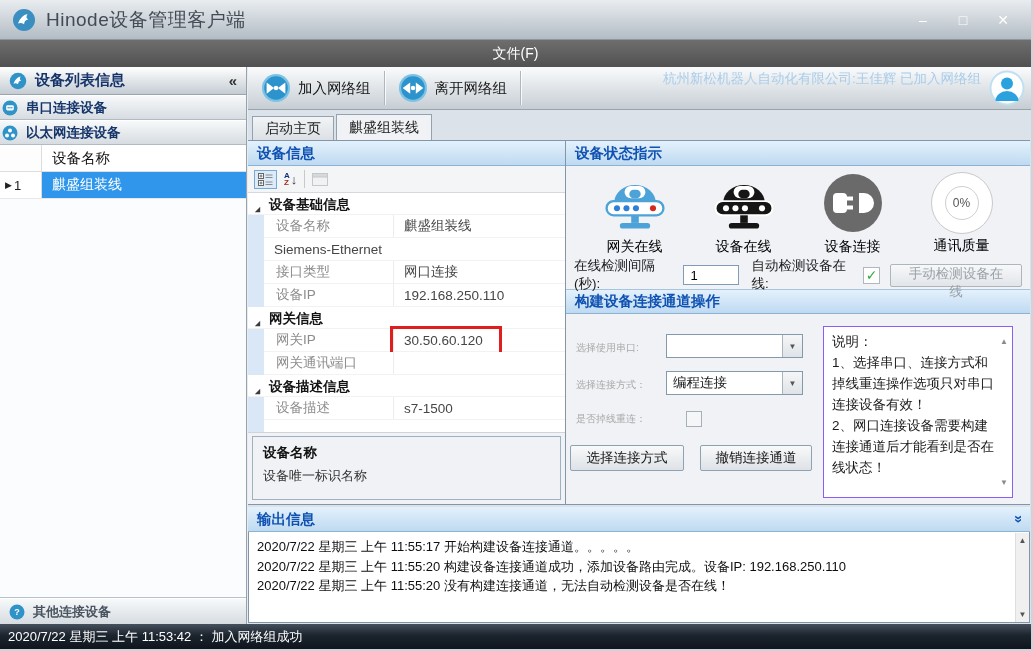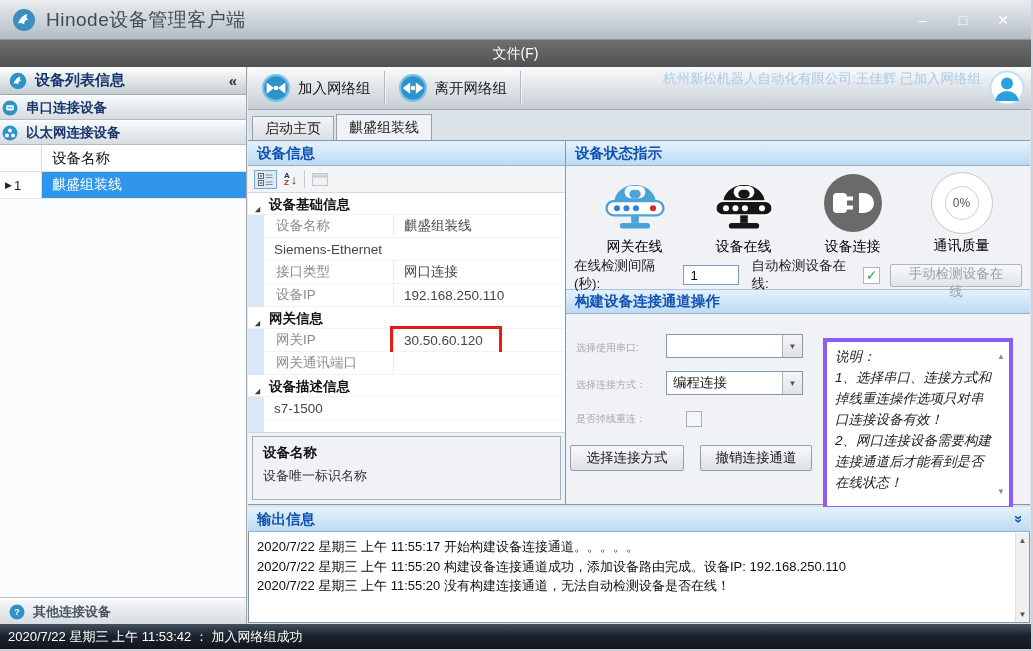--- a/index.html
+++ b/index.html
@@ -114,22 +114,22 @@
   .channel-header { border-top:1px solid #a6c4de; }
   .channel-body { position:relative; height:191px; }
   .form-label { position:absolute; font-size:10px; color:#a8a8a8; }
   .combo { position:absolute; width:137px; height:24px; background:#fff; border:1px solid #8399ad; display:flex; }
   .combo .val { flex:1; font-size:13.5px; color:#222; display:flex; align-items:center; padding-left:6px; }
   .combo .arrow-btn { width:20px; border-left:1px solid #aab4bd; background:linear-gradient(#f5f6f8,#dfe3e7);
     display:flex; align-items:center; justify-content:center; font-size:8px; color:#555; }
   .checkbox2 { position:absolute; width:16px; height:16px; border:1px solid #a8b0b7; background:#f4f6f8; }
   .btn { position:absolute; height:26px; background:linear-gradient(#f8f9fa,#dee2e6); border:1px solid #8ca2b5;
     font-size:13.5px; color:#161616; border-radius:2px; display:flex; align-items:center; justify-content:center; }
-  .note-box { position:absolute; left:257px; top:24px; width:190px; height:172px; background:#fff;
-    border:4px solid #8b5cf6; padding:4px 16px 4px 8px; font-size:13.5px; color:#1a1a1a; line-height:21px;font-style:italic; }
+  .note-box { position:absolute; left:257px; top:12px; width:190px; height:172px; background:#fff;
+    border:1px solid #8b5cf6; padding:4px 16px 4px 8px; font-size:13.5px; color:#1a1a1a; line-height:21px; }
   .note-scroll { position:absolute; right:2px; top:4px; bottom:4px; width:12px;
     display:flex; flex-direction:column; justify-content:space-between; align-items:center;
     font-size:8px; color:#8a8a8a; }
 
   
   .output { position:absolute; left:0; right:1px; top:440px; height:116px; }
   .output-chevron { margin-left:auto; display:inline-block; transform:rotate(-90deg); font-size:14px; color:#0f52b2; }
   .output-body { position:absolute; left:0; right:0; top:25px; bottom:0; background:#fff;
     border:1px solid #8296a9; border-top:none; padding:5px 22px 0 8px; font-size:13px; color:#0e0e0e; line-height:19.5px; }
   .vscroll { position:absolute; right:1px; top:26px; bottom:1px; width:14px; background:#f0f0f0;
@@ -318,20 +318,21 @@
             <div class="pg-label">网关通讯端口</div>
             <div class="pg-value"></div>
           </div>
           <div class="pg-cat">
             <svg width="9" height="9" viewBox="0 0 10 10">
                 <polygon points="8,2 8,8 2,8" fill="#3c3c3c"></polygon>
               </svg>
             <span>设备描述信息</span>
           </div>
           <div class="pg-item">
+            <div class="pg-label">设备描述</div>
             <div class="pg-value">s7-1500</div>
           </div>
         </div>
 
         <div class="desc-box">
           <div class="desc-title">设备名称</div>
           <div class="desc-text">设备唯一标识名称</div>
         </div>
       </div>
 

